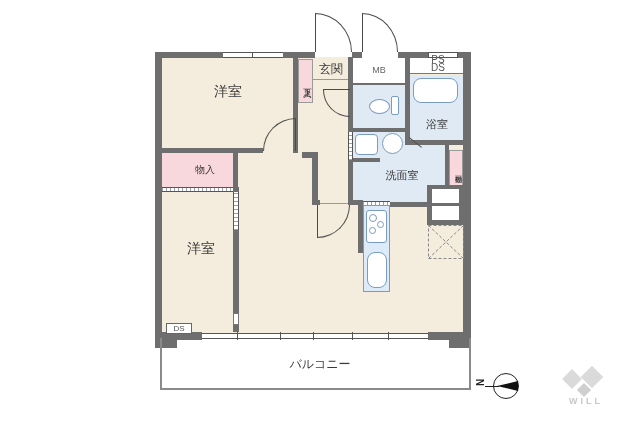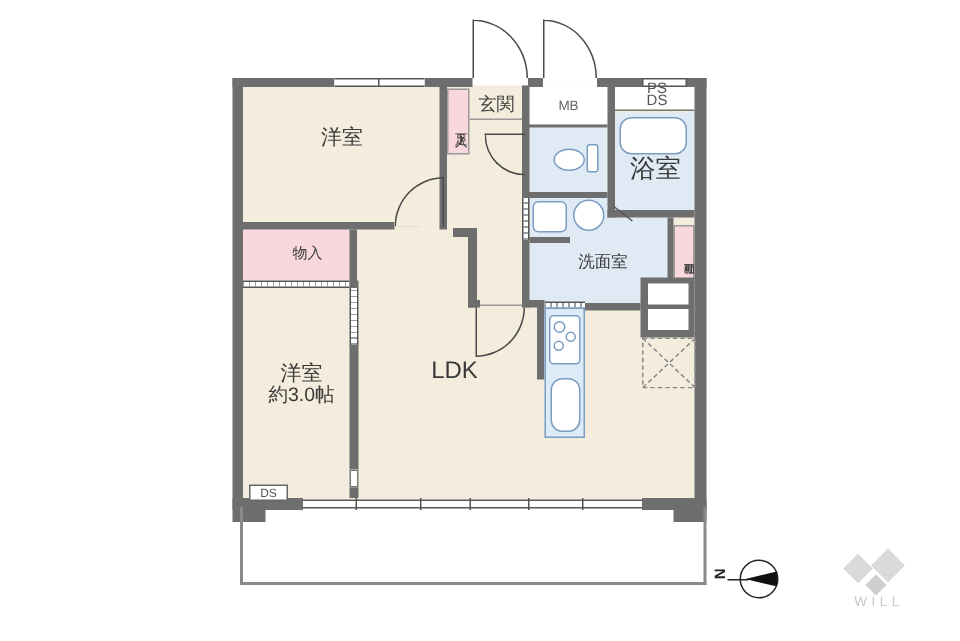--- a/index.html
+++ b/index.html
@@ -131,50 +131,49 @@
   <div class="fixture" style="left:366px;top:210px;width:21px;height:33px;border-radius:3px;"></div>
   <div class="fixture" style="left:369px;top:214px;width:8px;height:8px;border-radius:50%;"></div>
   <div class="fixture" style="left:377px;top:221px;width:7px;height:7px;border-radius:50%;"></div>
   <div class="fixture" style="left:369px;top:227px;width:7px;height:7px;border-radius:50%;"></div>
   <div class="fixture" style="left:367px;top:252px;width:20px;height:36px;border-radius:8px;"></div>
 
   <div class="whitebox" style="left:166px;top:323px;width:26px;height:11px;border:1px solid #666;box-sizing:border-box;"></div>
   <div class="lbl" style="left:166px;top:324px;width:26px;font-size:8px;color:#555;">DS</div>
 
   <div class="abs" style="left:160px;top:338px;width:311px;height:52px;border-left:2px solid #8a8a8a;border-right:2px solid #8a8a8a;border-bottom:2px solid #8a8a8a;box-sizing:border-box;"></div>
+  <div class="lbl" style="left:270px;top:358px;width:100px;font-size:12px;">バルコニー</div>
 
   <div class="lbl" style="left:178px;top:83px;width:100px;font-size:14px;">
     <div>洋室</div>
   </div>
   <div class="lbl" style="left:161px;top:240px;width:80px;font-size:14px;">
     <div>洋室</div>
-    <div style="font-size:13px;">約3.0帖</div>
   </div>
   <div class="lbl" style="left:258px;top:239px;width:90px;font-size:16px;">
-    <div>LDK</div>
   </div>
   <div class="lbl" style="left:311px;top:63px;width:40px;font-size:12px;">玄関</div>
   <div class="lbl" style="left:353px;top:65px;width:52px;font-size:9px;color:#666;">MB</div>
   <div class="lbl" style="left:424px;top:56px;width:28px;font-size:10px;color:#555;line-height:8px;">
     <div>PS</div>
     <div>DS</div>
   </div>
-  <div class="lbl" style="left:413px;top:103px;width:48px;font-size:17px;">浴室</div>
+  <div class="lbl" style="left:413px;top:118px;width:48px;font-size:11px;">浴室</div>
   <div class="lbl" style="left:372px;top:169px;width:60px;font-size:11px;">洗面室</div>
   <div class="lbl" style="left:183px;top:164px;width:44px;font-size:10px;">物入</div>
   <div class="lbl vtext" style="left:299px;top:62px;width:13px;height:40px;font-size:8.5px;">下足入</div>
   <div class="lbl vtext" style="left:450px;top:153px;width:12px;height:34px;font-size:7px;">可動棚</div>
 
   <div class="abs" style="left:477px;top:370px;width:50px;height:32px;">
     <div class="abs" style="left:0px;top:7px;font-size:10px;font-weight:bold;color:#222;transform:rotate(-90deg);">N</div>
     <div class="abs" style="left:16px;top:3px;width:26px;height:26px;border:1.5px solid #222;border-radius:50%;box-sizing:border-box;"></div>
     <div class="abs" style="left:8px;top:16px;width:14px;height:1px;background:#222;"></div>
     <div class="abs" style="left:20px;top:11px;width:0;height:0;border-top:5.5px solid transparent;border-bottom:5.5px solid transparent;border-right:21px solid #111;"></div>
   </div>
 
   <div class="abs" style="left:558px;top:365px;width:58px;height:45px;">
     <div class="diamond" style="left:7px;top:7px;width:14px;height:14px;background:#dadada;"></div>
     <div class="diamond" style="left:26px;top:4px;width:16px;height:16px;background:#dadada;"></div>
     <div class="diamond" style="left:21px;top:20px;width:10px;height:10px;background:#cfcfcf;"></div>
-    <div class="lbl" style="left:2px;top:31px;width:52px;font-size:9px;font-weight:normal;letter-spacing:3px;color:#c8c8c8;">WILL</div>
+    <div class="lbl" style="left:2px;top:31px;width:52px;font-size:9px;font-weight:bold;letter-spacing:3px;color:#c8c8c8;">WILL</div>
   </div>
 
 </div>
 
 </body></html>

